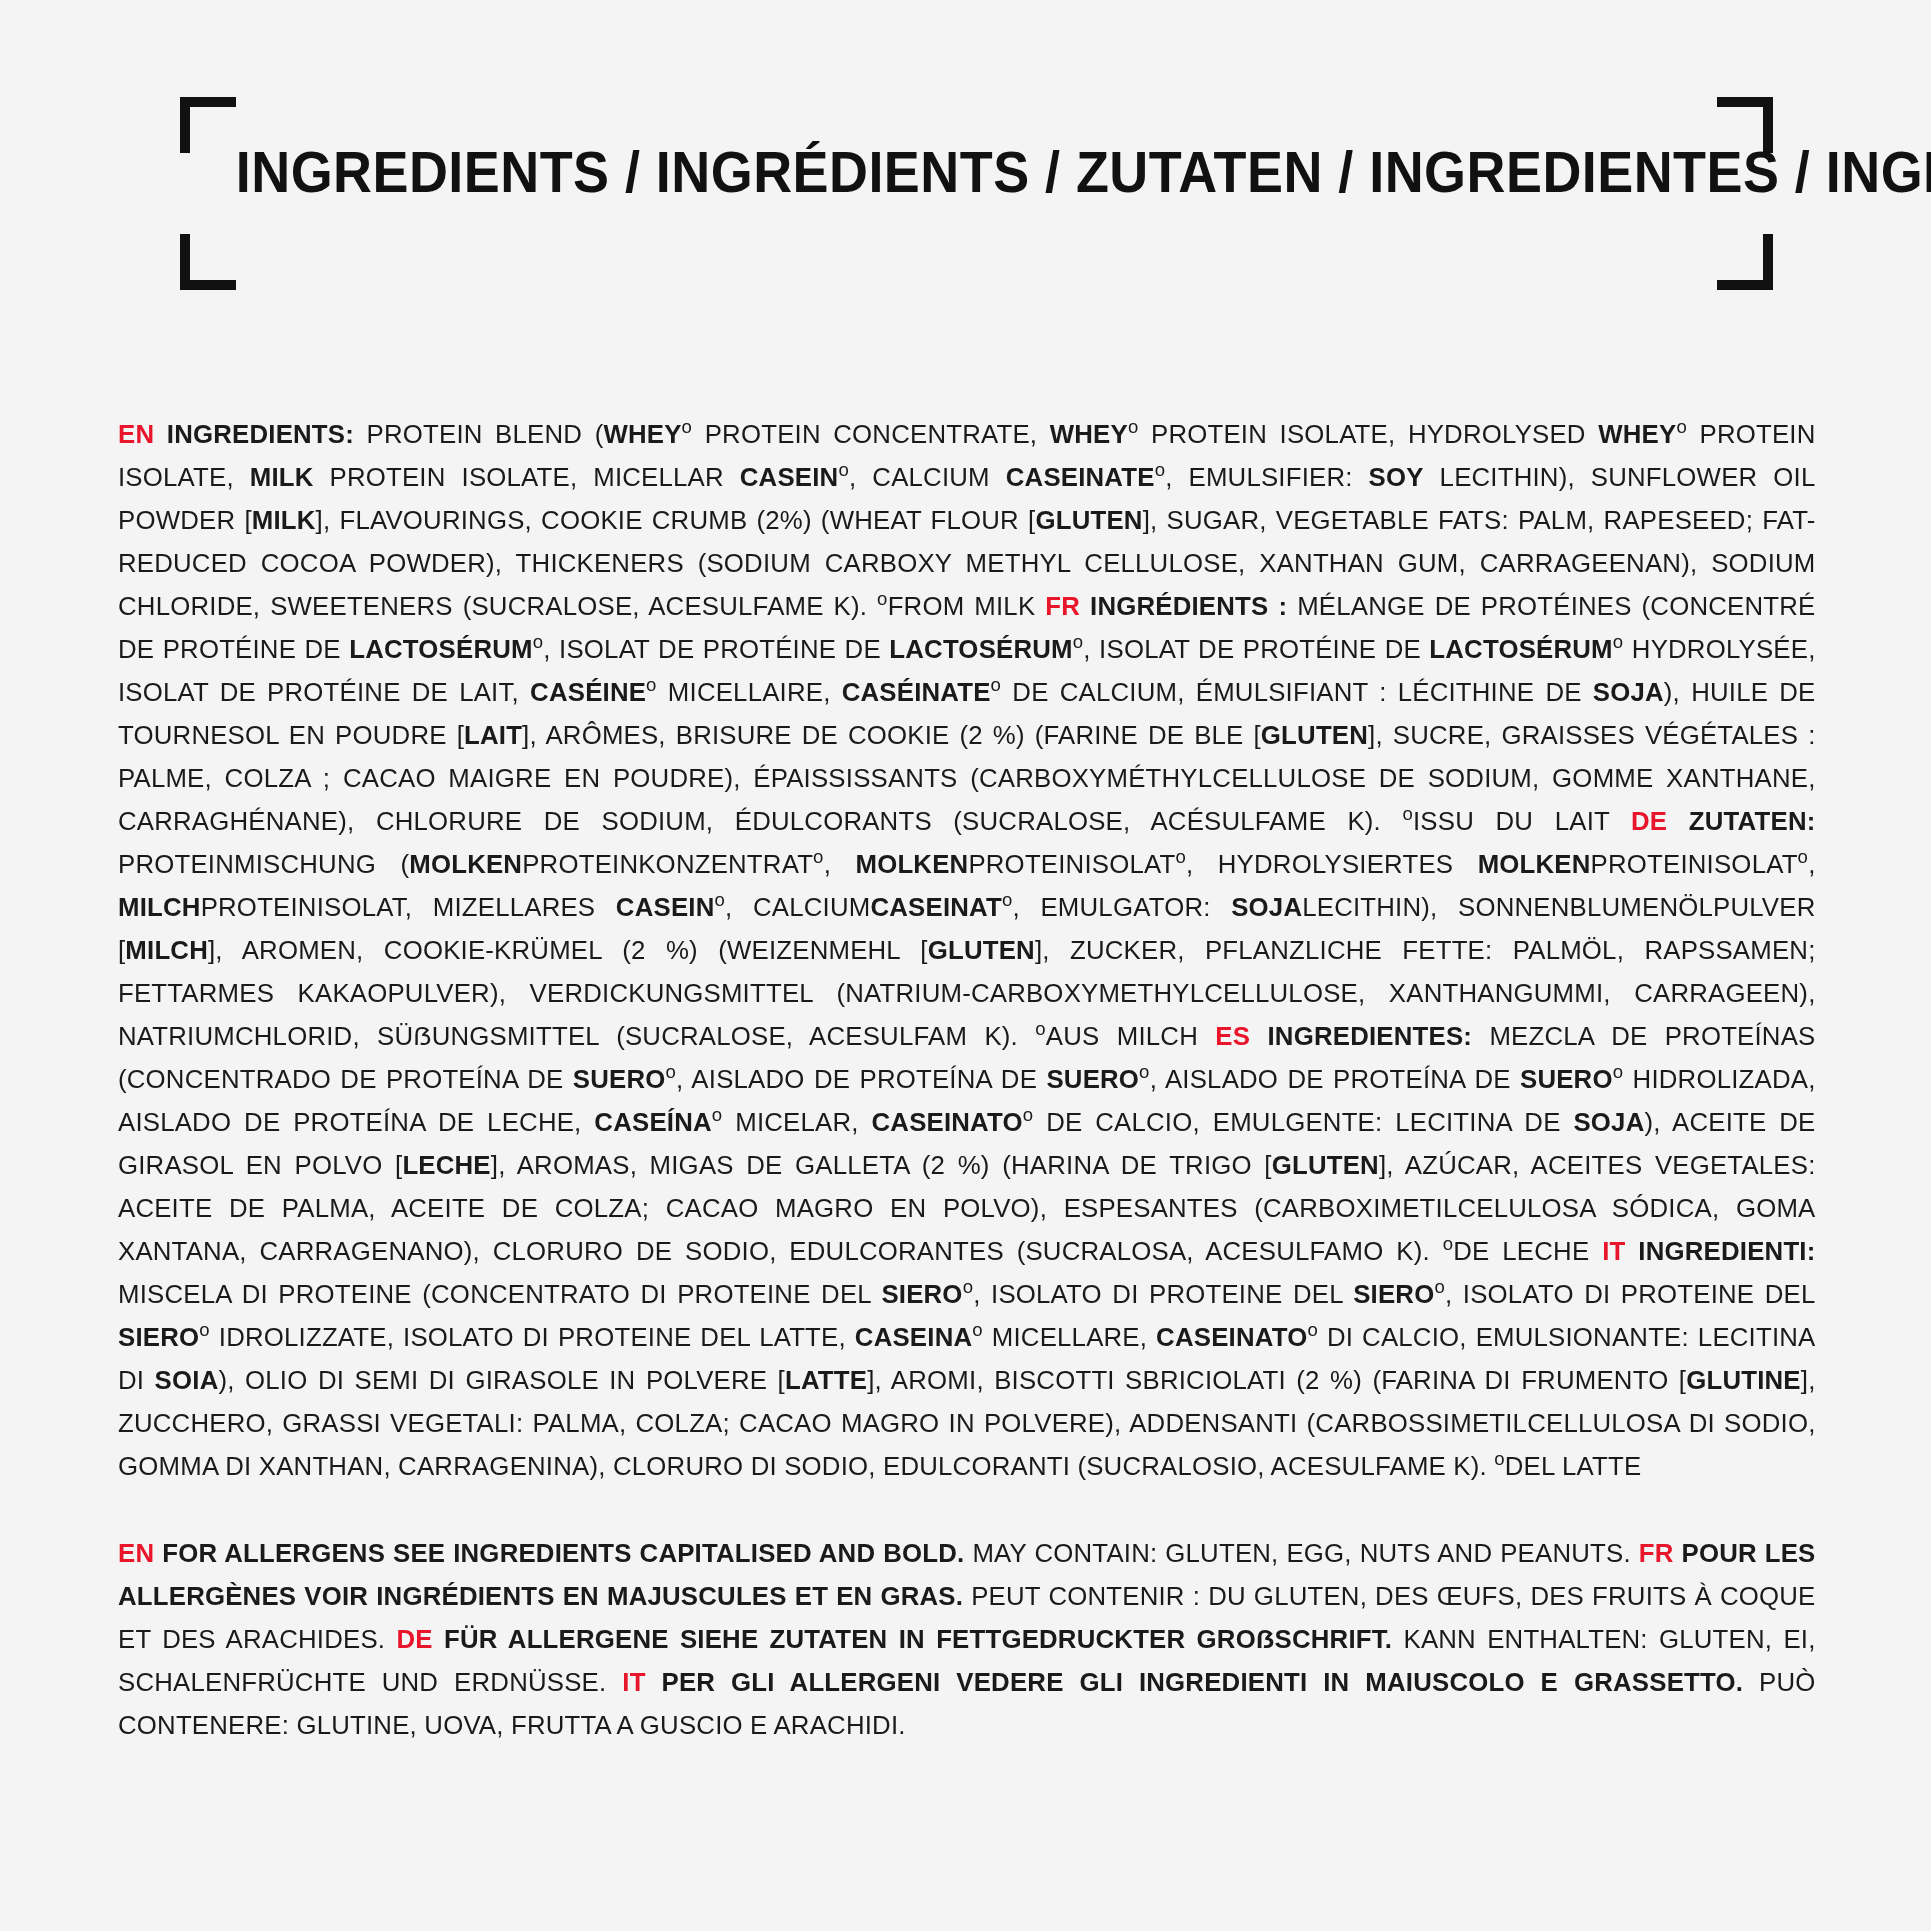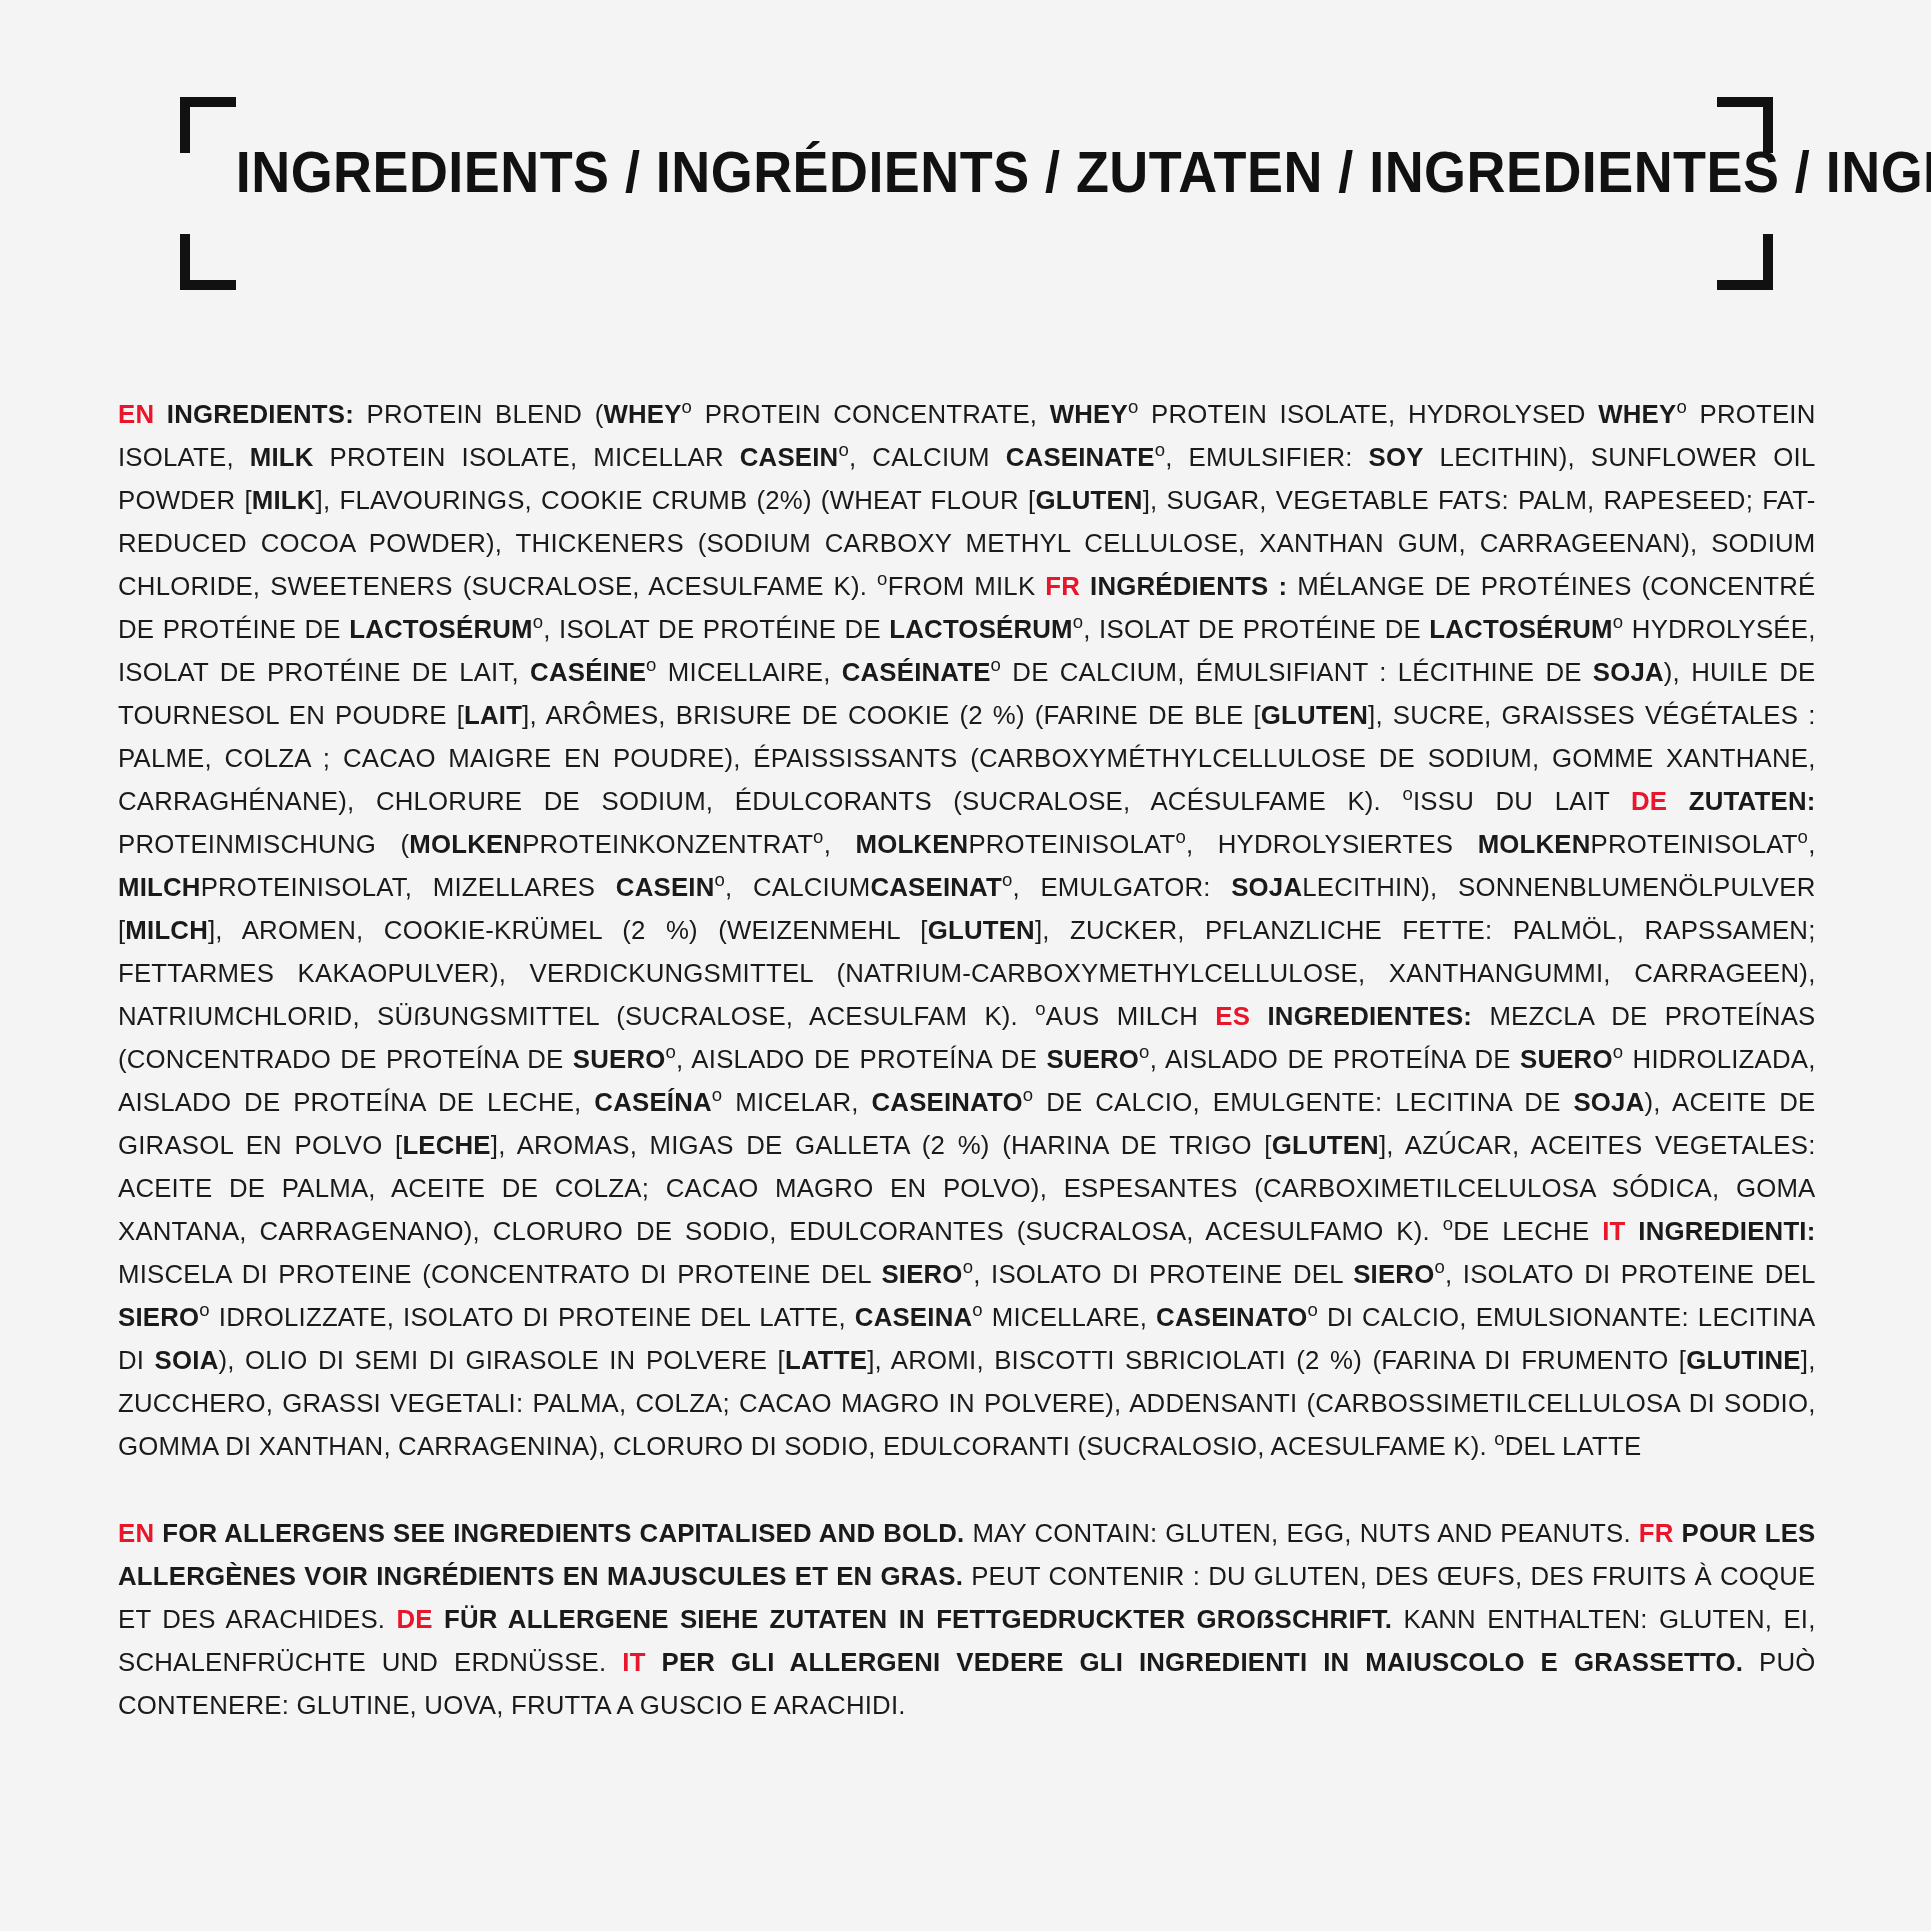--- a/index.html
+++ b/index.html
@@ -54,21 +54,21 @@
     color: #111;
     transform: scaleX(0.93);
     transform-origin: center;
     white-space: nowrap;
   }
 
   
   .body-wrap {
     position: absolute;
     left: 118px;
-    top: 366px;
+    top: 386px;
     width: 1699px;
   }
   .para {
     font-family: "Liberation Sans Narrow", "Liberation Sans", sans-serif;
     font-size: 26.6px;
     line-height: 43px;
     color: #1a1a1a;
     text-align: justify;
     text-justify: inter-word;
     letter-spacing: 0.2px;

